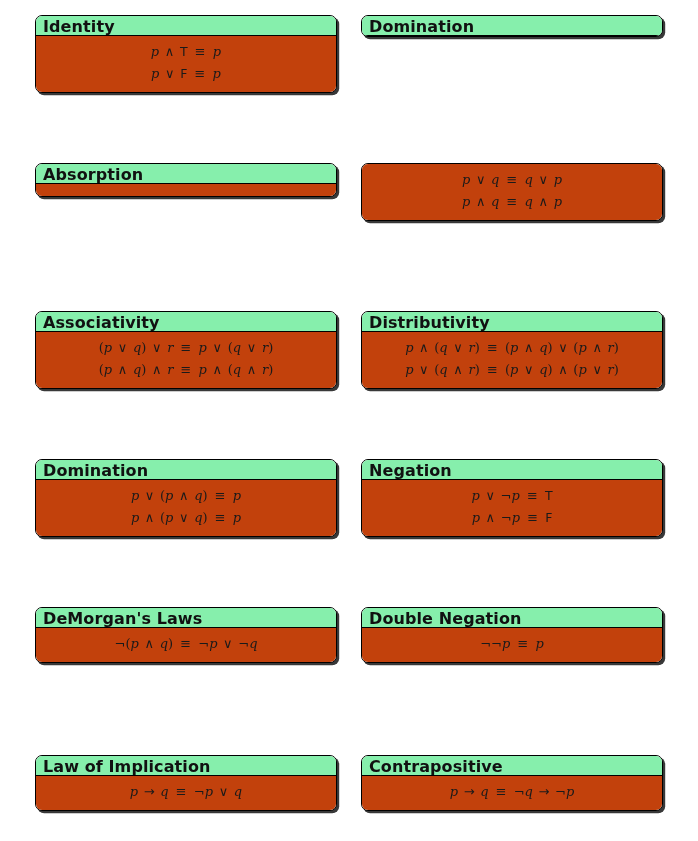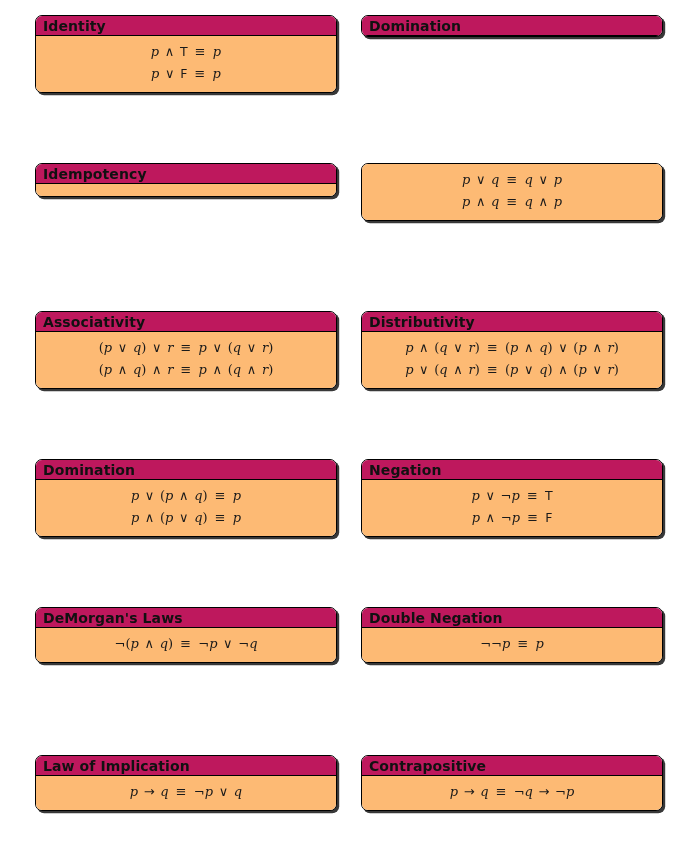--- a/index.html
+++ b/index.html
@@ -48,35 +48,35 @@
     width: 100%;
     box-sizing: border-box;
     border: 1.6px solid #000000;
     border-radius: 7px;
     background: #ffffff;
     overflow: hidden;
     box-shadow: 2.2px 2.2px 0 0 rgba(0,0,0,0.78);
   }
 
   .law-header {
-    background: #be185d;
+    background: #86efac;
     border-bottom: 1.6px solid #000000;
     padding: 2px 0 3px 7px;
-    font-size: 14px;
+    font-size: 16px;
     font-weight: bold;
     color: #111111;
     letter-spacing: 0.1px;
     line-height: 17px;
     height: 20px;
     box-sizing: border-box;
     white-space: nowrap;
   }
 
   .law-body {
-    background: #fdba74;
+    background: #c2410c;
     padding: 5px 0 7px 0;
   }
 
   .law-line {
     text-align: center;
     font-family: "DejaVu Serif", serif;
     font-size: 13px;
     line-height: 22px;
     color: #1a1a1a;
     white-space: nowrap;
@@ -124,21 +124,21 @@
           </div>
         </div>
       </div>
       <div class="cell">
         <div class="law-box">
           <div class="law-header">Domination</div>
         </div>
       </div>
       <div class="cell">
         <div class="law-box">
-          <div class="law-header">Idempotency</div>
+          <div class="law-header">Absorption</div>
           <div class="law-body">
           </div>
         </div>
       </div>
       <div class="cell">
         <div class="law-box">
           <div class="law-body">
             <div class="law-line"><span class="v">p</span> <span class="op">∨</span> <span class="v">q</span> <span class="eq">≡</span> <span class="v">q</span> <span class="op">∨</span> <span class="v">p</span></div>
             <div class="law-line"><span class="v">p</span> <span class="op">∧</span> <span class="v">q</span> <span class="eq">≡</span> <span class="v">q</span> <span class="op">∧</span> <span class="v">p</span></div>
           </div>

